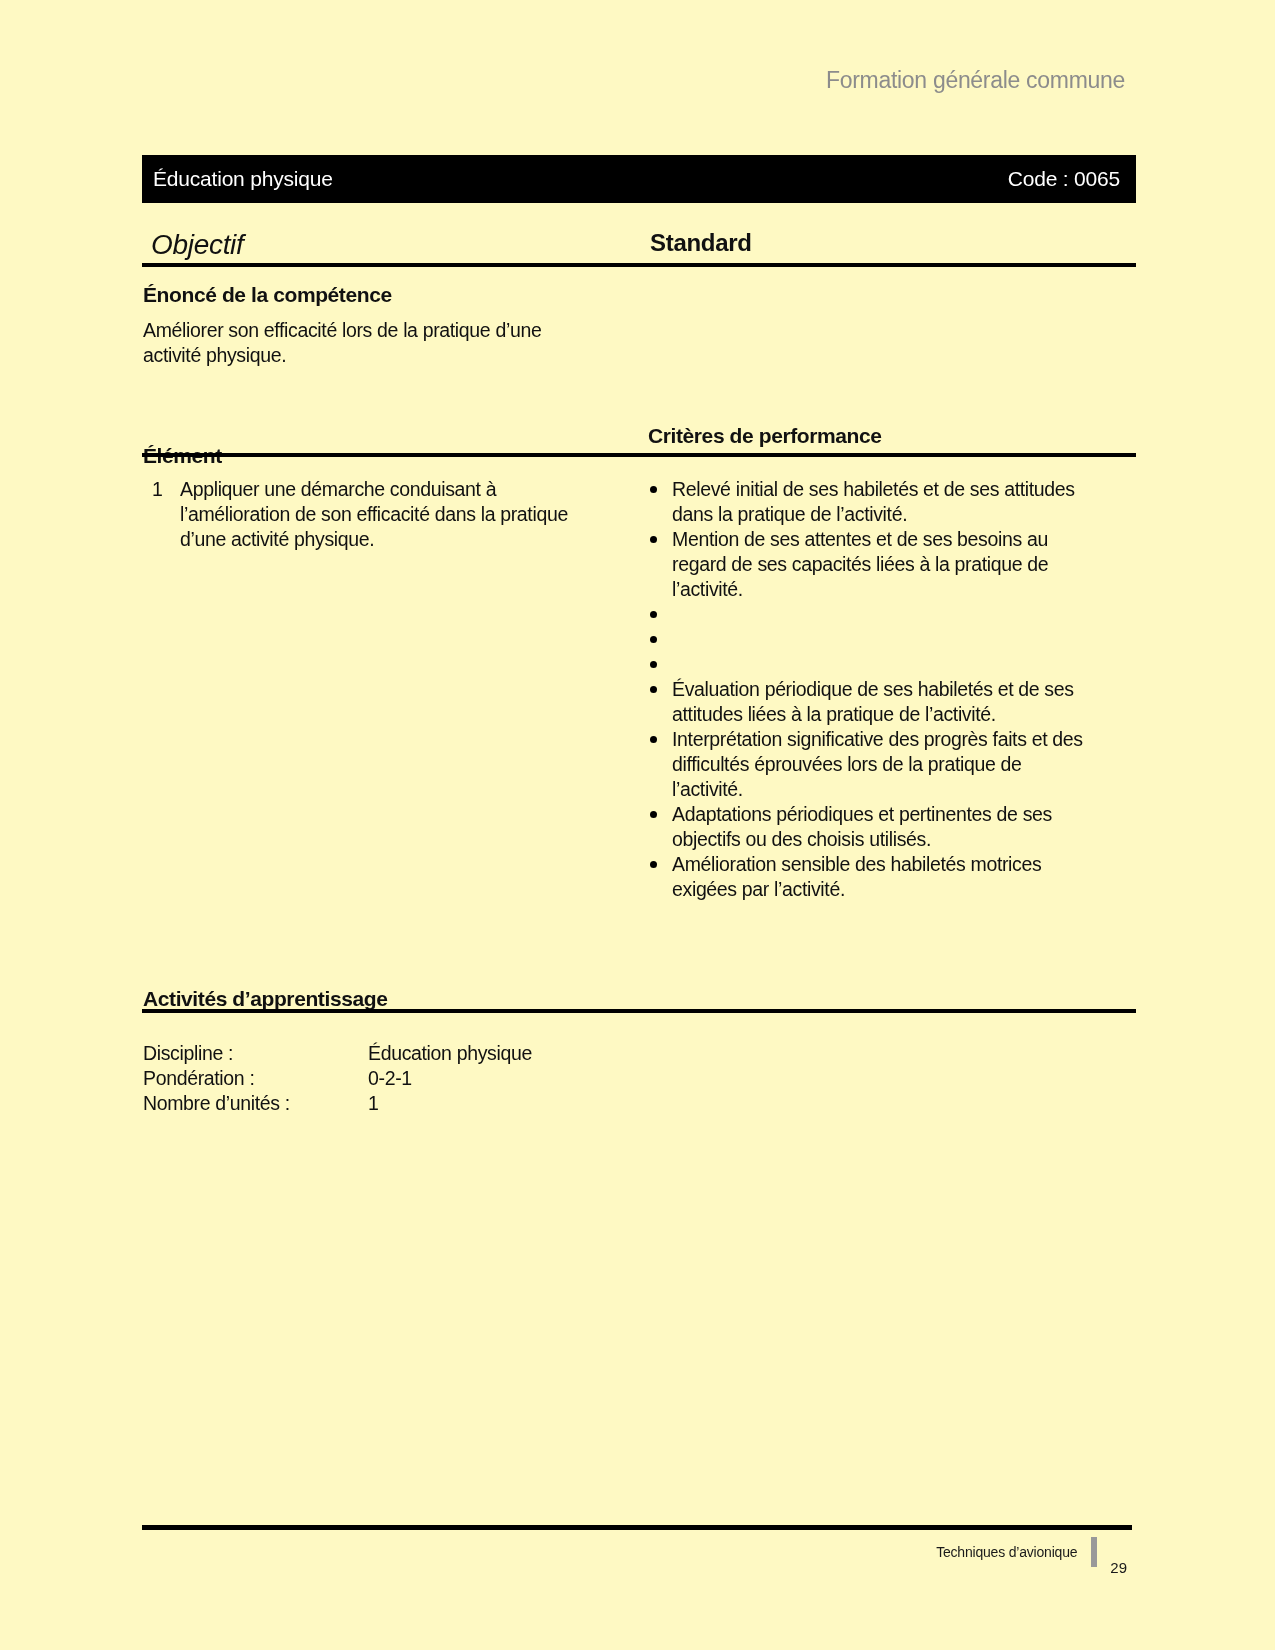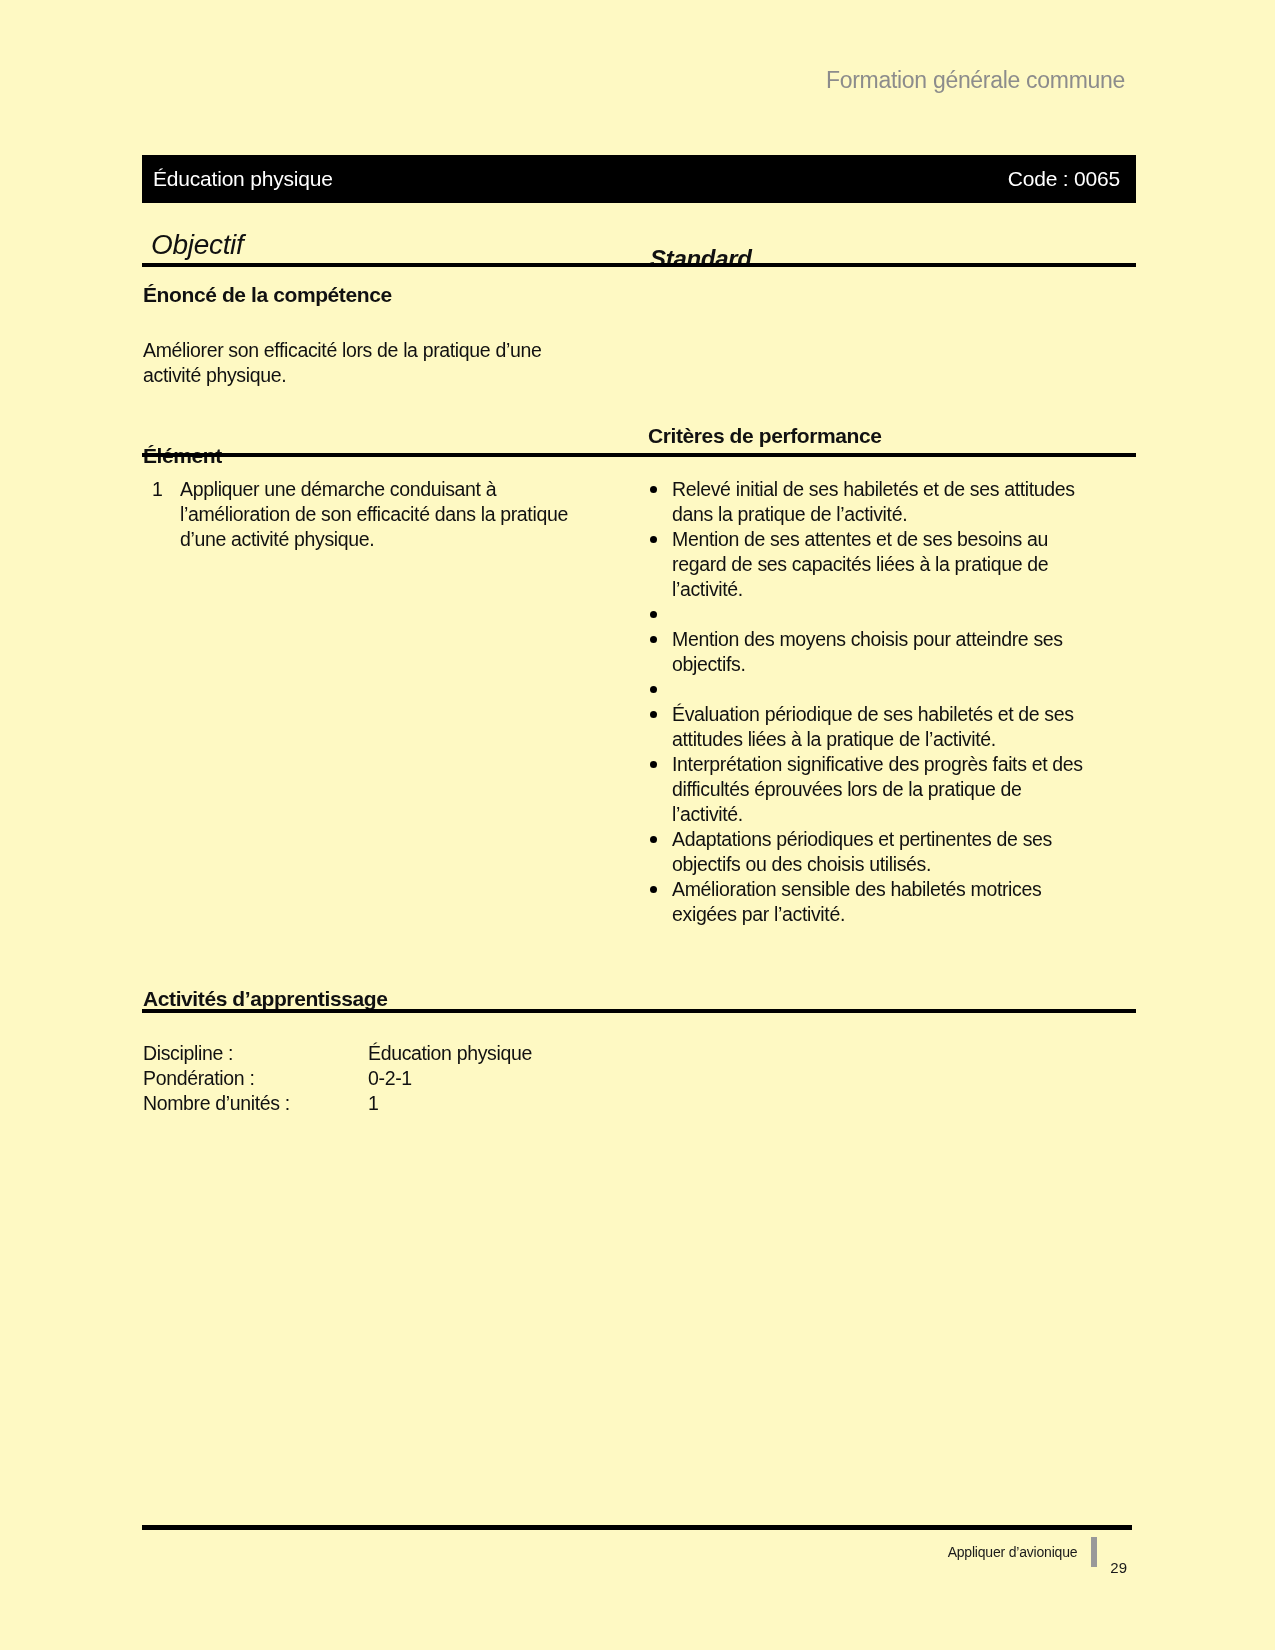--- a/index.html
+++ b/index.html
@@ -31,22 +31,22 @@
     font-size:21px; letter-spacing:-0.2px;
   }
 
   
   .obj-std-row { position:absolute; top:229px; left:142px; width:994px; height:30px; }
   .obj-label {
     position:absolute; left:9px; top:0;
     font-size:28px; font-weight:normal; font-style:italic; letter-spacing:-0.3px;
   }
   .std-label {
-    position:absolute; left:508px; top:16px;
-    font-size:24px; font-weight:bold; font-style:italic; letter-spacing:-0.3px;
+    position:absolute; left:508px; top:0;
+    font-size:24px; font-weight:bold; letter-spacing:-0.3px;
   }
 
   .rule {
     position:absolute; left:142px; width:994px; height:4px; background:#000000;
   }
   .rule-objstd   { top:263px; }
   .rule-element  { top:453px; }
   .rule-activity { top:1009px; }
   .rule-footer   { top:1525px; height:5px; width:990px; }
 
@@ -55,21 +55,21 @@
     font-size:21px; font-weight:bold; letter-spacing:-0.4px;
   }
   .h-enonce    { top:283px;  left:143px; }
   .h-element   { top:424px;  left:143px;margin-top:20px; }
   .h-criteria  { top:424px;  left:648px; }
   .h-activity  { top:987px;  left:143px; }
 
   .bodytext {
     font-size:19.5px; line-height:25px; letter-spacing:-0.35px; color:#111111;
   }
-  .enonce-text { position:absolute; top:318px; left:143px;margin-top:20px; }
+  .enonce-text { position:absolute; top:318px; left:143px; }
 
   
   .element-item { position:absolute; top:477px; left:152px; }
   .element-num  { position:absolute; left:0; top:0; }
   .element-text { position:absolute; left:28px; top:0; }
 
   
   .criteria-list {
     position:absolute; top:477px; left:648px; width:520px;
     margin:0; padding:0; list-style:none;
@@ -142,22 +142,20 @@
         <span class="bullet-dot"></span>
         <span class="pre">Mention de ses attentes et de ses besoins au
 regard de ses capacités liées à la pratique de
 l’activité.</span>
       </li>
     <li>
         <span class="bullet-dot"></span>
       </li>
     <li>
         <span class="bullet-dot"></span>
-        <span class="pre">Mention des moyens choisis pour atteindre ses
-objectifs.</span>
       </li>
     <li>
         <span class="bullet-dot"></span>
       </li>
     <li>
         <span class="bullet-dot"></span>
         <span class="pre">Évaluation périodique de ses habiletés et de ses
 attitudes liées à la pratique de l’activité.</span>
       </li>
     <li>
@@ -191,18 +189,18 @@
       <span>0-2-1</span>
     </div>
     <div class="info-row">
       <span class="info-label">Nombre d’unités :</span>
       <span>1</span>
     </div>
   </div>
 
   <div class="rule rule-footer"></div>
   <div class="footer">
-    <span class="footer-program">Appliquer d’avionique</span>
+    <span class="footer-program">Techniques d’avionique</span>
     <span class="footer-divider"></span>
     <span class="footer-page">29</span>
   </div>
 
 </div>
 
 </body></html>

